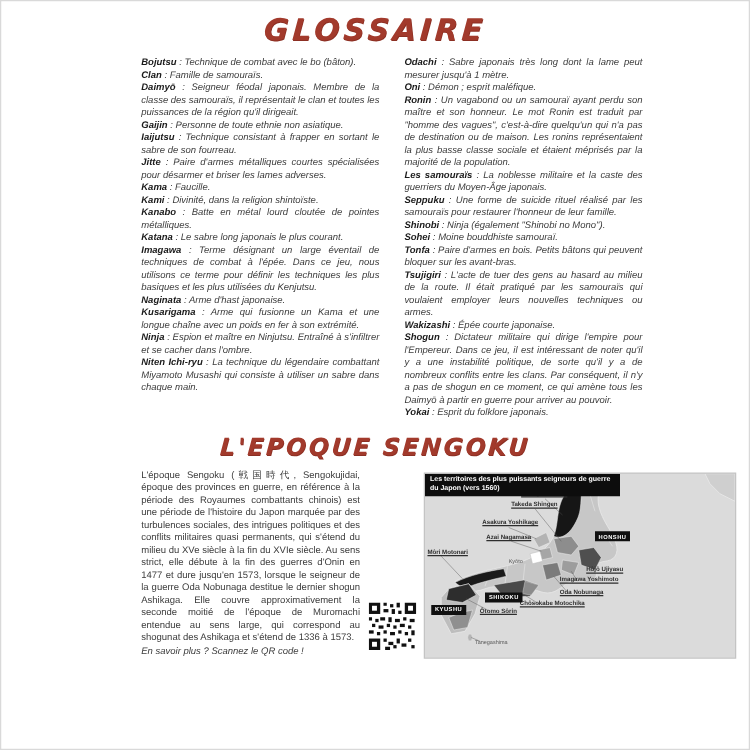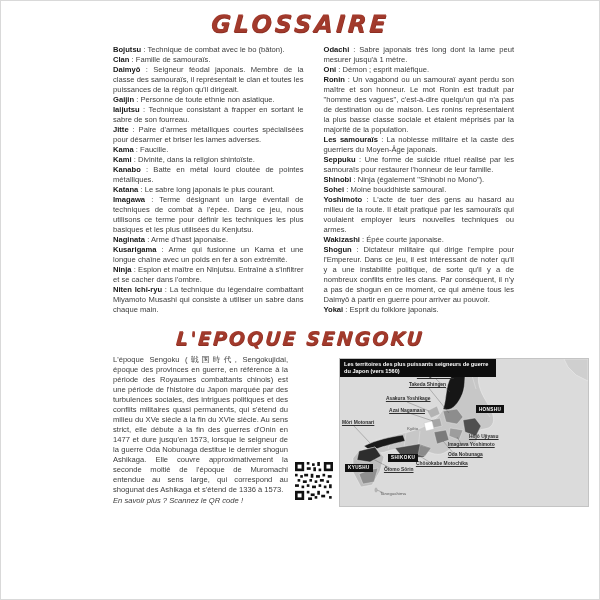--- a/index.html
+++ b/index.html
@@ -22,20 +22,21 @@
     font-family:"DejaVu Sans",sans-serif;
     font-weight:bold;font-style:italic;
     font-size:19px;letter-spacing:2px;color:#a23a2c;
     transform:skewX(-4deg);
     text-shadow:0.5px 0.5px 0 #8c2f23;
   }
   
   .glossary{
     display:flex;justify-content:center;gap:20px;
     padding:0 85px 0 112px;
+    font-style:italic;
   }
   .gcol{width:192px;}
   .entry{
     margin:0;padding:0;
     font-size:7.6px;line-height:10px;text-align:justify;
     color:#3c3c3c;
   }
   .entry b{color:#1a1a1a;}
   
   .bottom{
@@ -103,21 +104,22 @@
         <p class="entry"><b>Niten Ichi-ryu</b> : La technique du légendaire combattant Miyamoto Musashi qui consiste à utiliser un sabre dans chaque main.</p>
       </div>
     <div class="gcol">
         <p class="entry"><b>Odachi</b> : Sabre japonais très long dont la lame peut mesurer jusqu'à 1 mètre.</p>
         <p class="entry"><b>Oni</b> : Démon ; esprit maléfique.</p>
         <p class="entry"><b>Ronin</b> : Un vagabond ou un samouraï ayant perdu son maître et son honneur. Le mot Ronin est traduit par "homme des vagues", c'est-à-dire quelqu'un qui n'a pas de destination ou de maison. Les ronins représentaient la plus basse classe sociale et étaient méprisés par la majorité de la population.</p>
         <p class="entry"><b>Les samouraïs</b> : La noblesse militaire et la caste des guerriers du Moyen-Âge japonais.</p>
         <p class="entry"><b>Seppuku</b> : Une forme de suicide rituel réalisé par les samouraïs pour restaurer l'honneur de leur famille.</p>
         <p class="entry"><b>Shinobi</b> : Ninja (également "Shinobi no Mono").</p>
         <p class="entry"><b>Sohei</b> : Moine bouddhiste samouraï.</p>
-        <p class="entry"><b>Yoshimoto</b> : L'acte de tuer des gens au hasard au milieu de la route. Il était pratiqué par les samouraïs qui voulaient employer leurs nouvelles techniques ou armes.</p>
+        <p class="entry"><b>Tonfa</b> : Paire d'armes en bois. Petits bâtons qui peuvent bloquer sur les avant-bras.</p>
+        <p class="entry"><b>Tsujigiri</b> : L'acte de tuer des gens au hasard au milieu de la route. Il était pratiqué par les samouraïs qui voulaient employer leurs nouvelles techniques ou armes.</p>
         <p class="entry"><b>Wakizashi</b> : Épée courte japonaise.</p>
         <p class="entry"><b>Shogun</b> : Dictateur militaire qui dirige l'empire pour l'Empereur. Dans ce jeu, il est intéressant de noter qu'il y a une instabilité politique, de sorte qu'il y a de nombreux conflits entre les clans. Par conséquent, il n'y a pas de shogun en ce moment, ce qui amène tous les Daimyō à partir en guerre pour arriver au pouvoir.</p>
         <p class="entry"><b>Yokai</b> : Esprit du folklore japonais.</p>
       </div>
   </div>
 
   <div class="section-title">L'EPOQUE SENGOKU</div>
 
   <div class="bottom">
 

